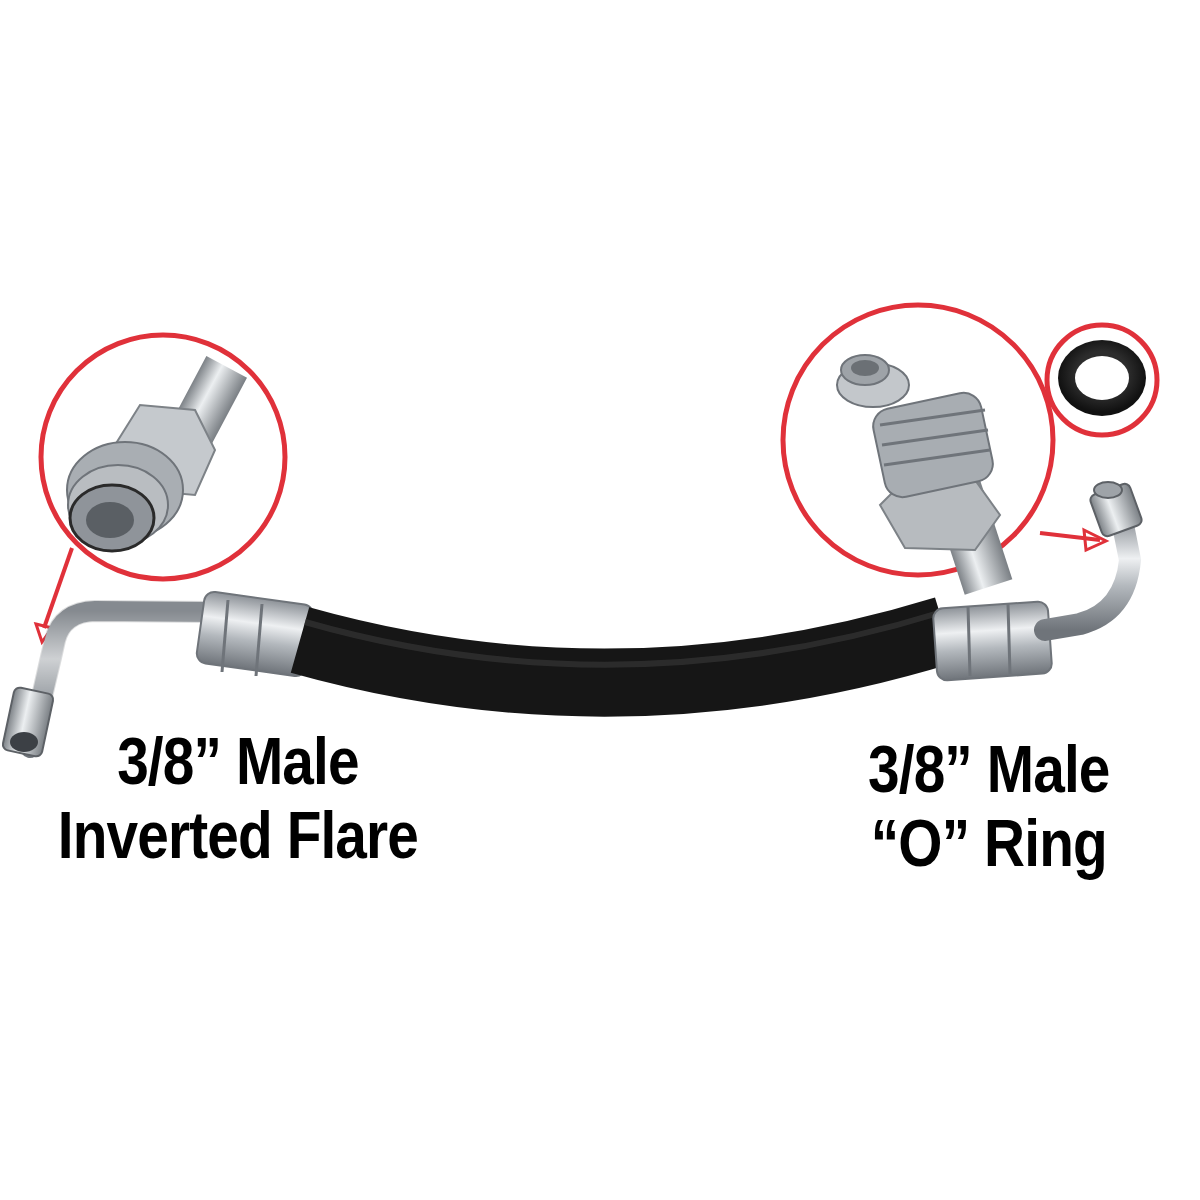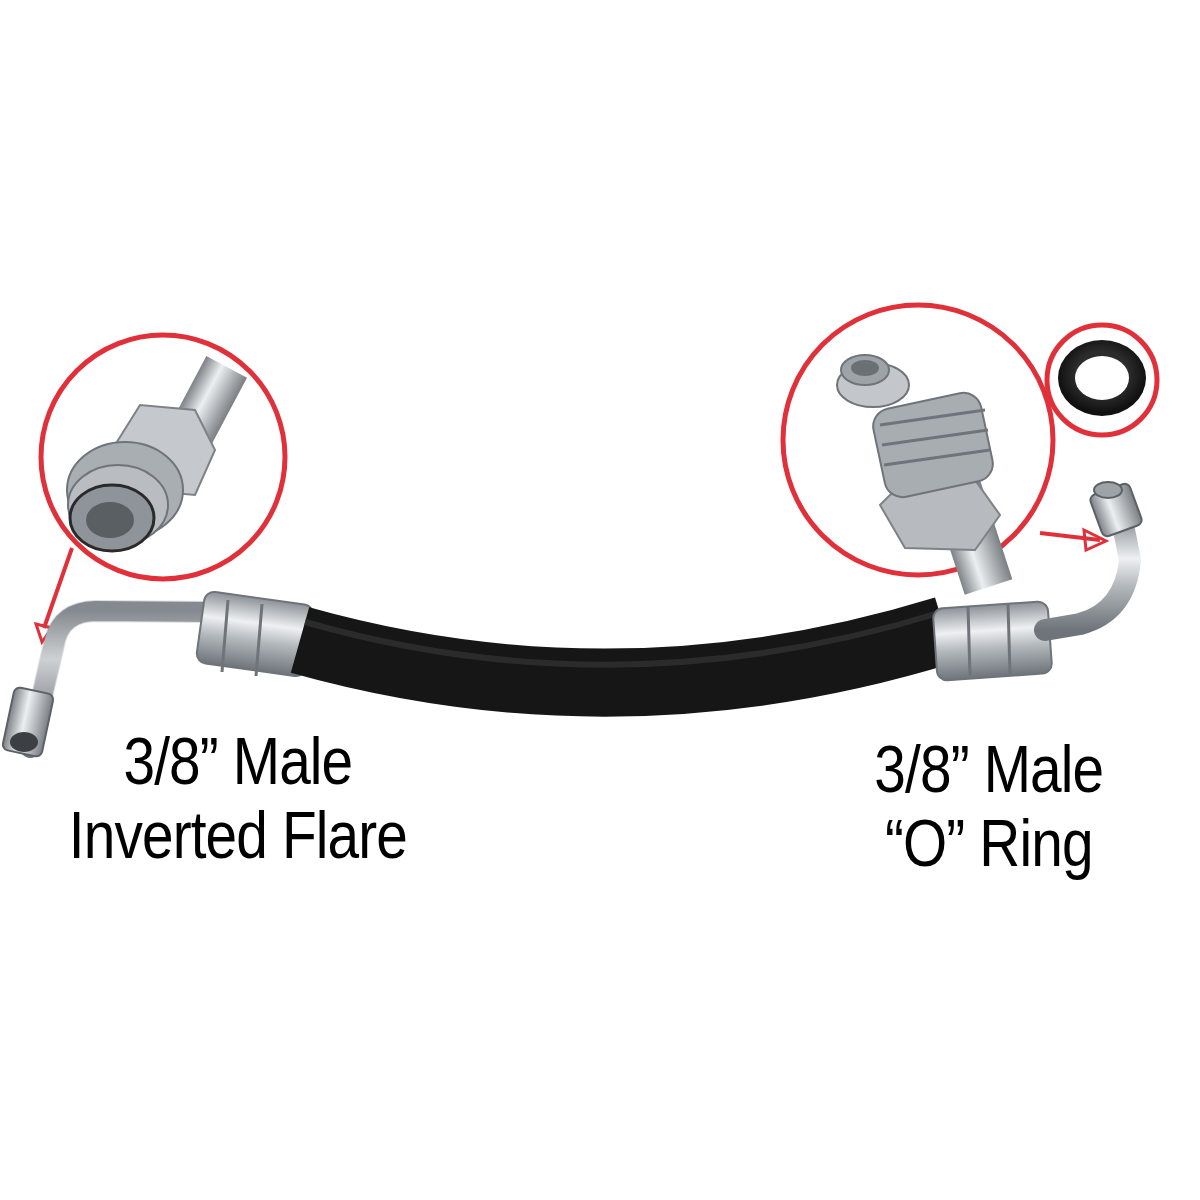--- a/index.html
+++ b/index.html
@@ -1,17 +1,17 @@
 <!DOCTYPE html>
 <html><head>
   <meta charset="utf-8">
   <style>
     html, body { margin: 0; padding: 0; background: #ffffff; }
     body { width: 1200px; height: 1200px; position: relative; overflow: hidden; font-family: "Liberation Sans", sans-serif; }
-    .stage { position: absolute; left: 0; top: 0; width: 1200px; height: 954px; }
+    .stage { position: absolute; left: 0; top: 0; width: 1200px; height: 954px; font-weight: bold; }
     svg.art { position: absolute; left: 0; top: 0; }
     .label { position: absolute; color: #000; font-family: "Liberation Sans", sans-serif; font-size: 66px; line-height: 74px; letter-spacing: -1px; transform: scaleX(0.86); transform-origin: left top; white-space: nowrap; }
     .label-left { left: 10px; top: 724px; text-align: center; width: 530px; }
     .label-right { left: 834px; top: 732px; text-align: center; width: 360px; }
     .label span { display: block; }
   </style>
 </head>
 <body>
 
 <div class="stage">

